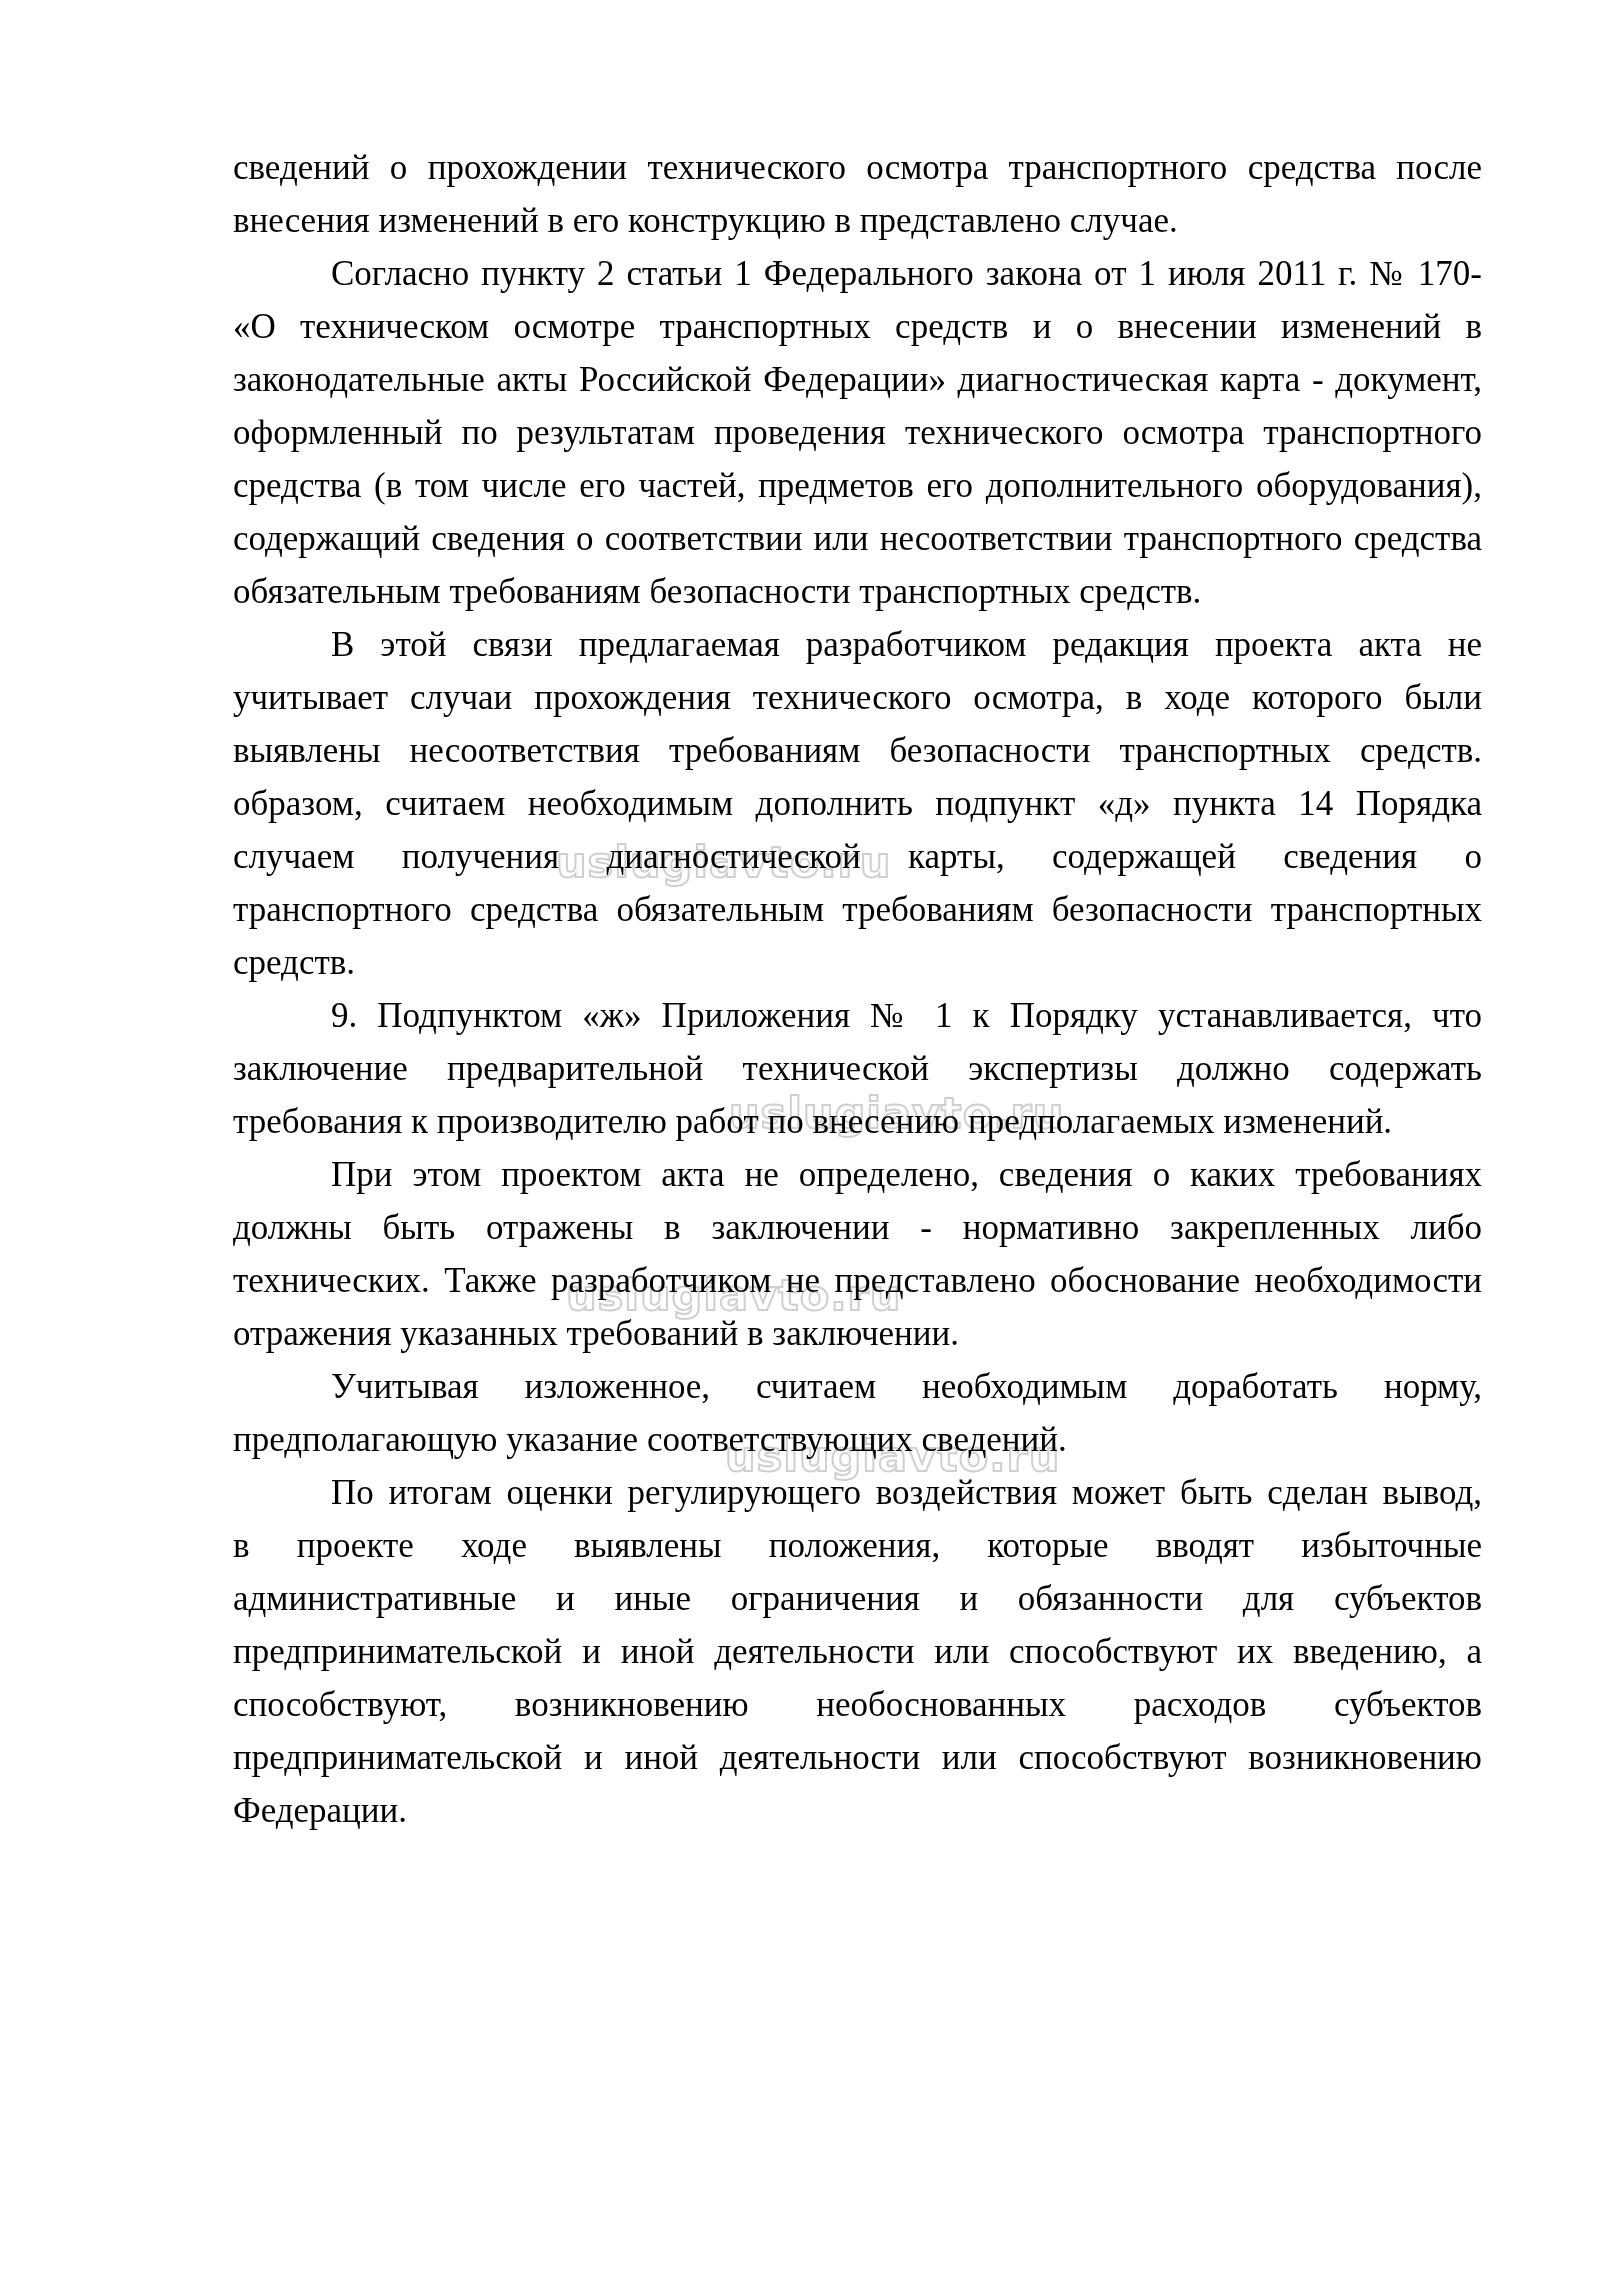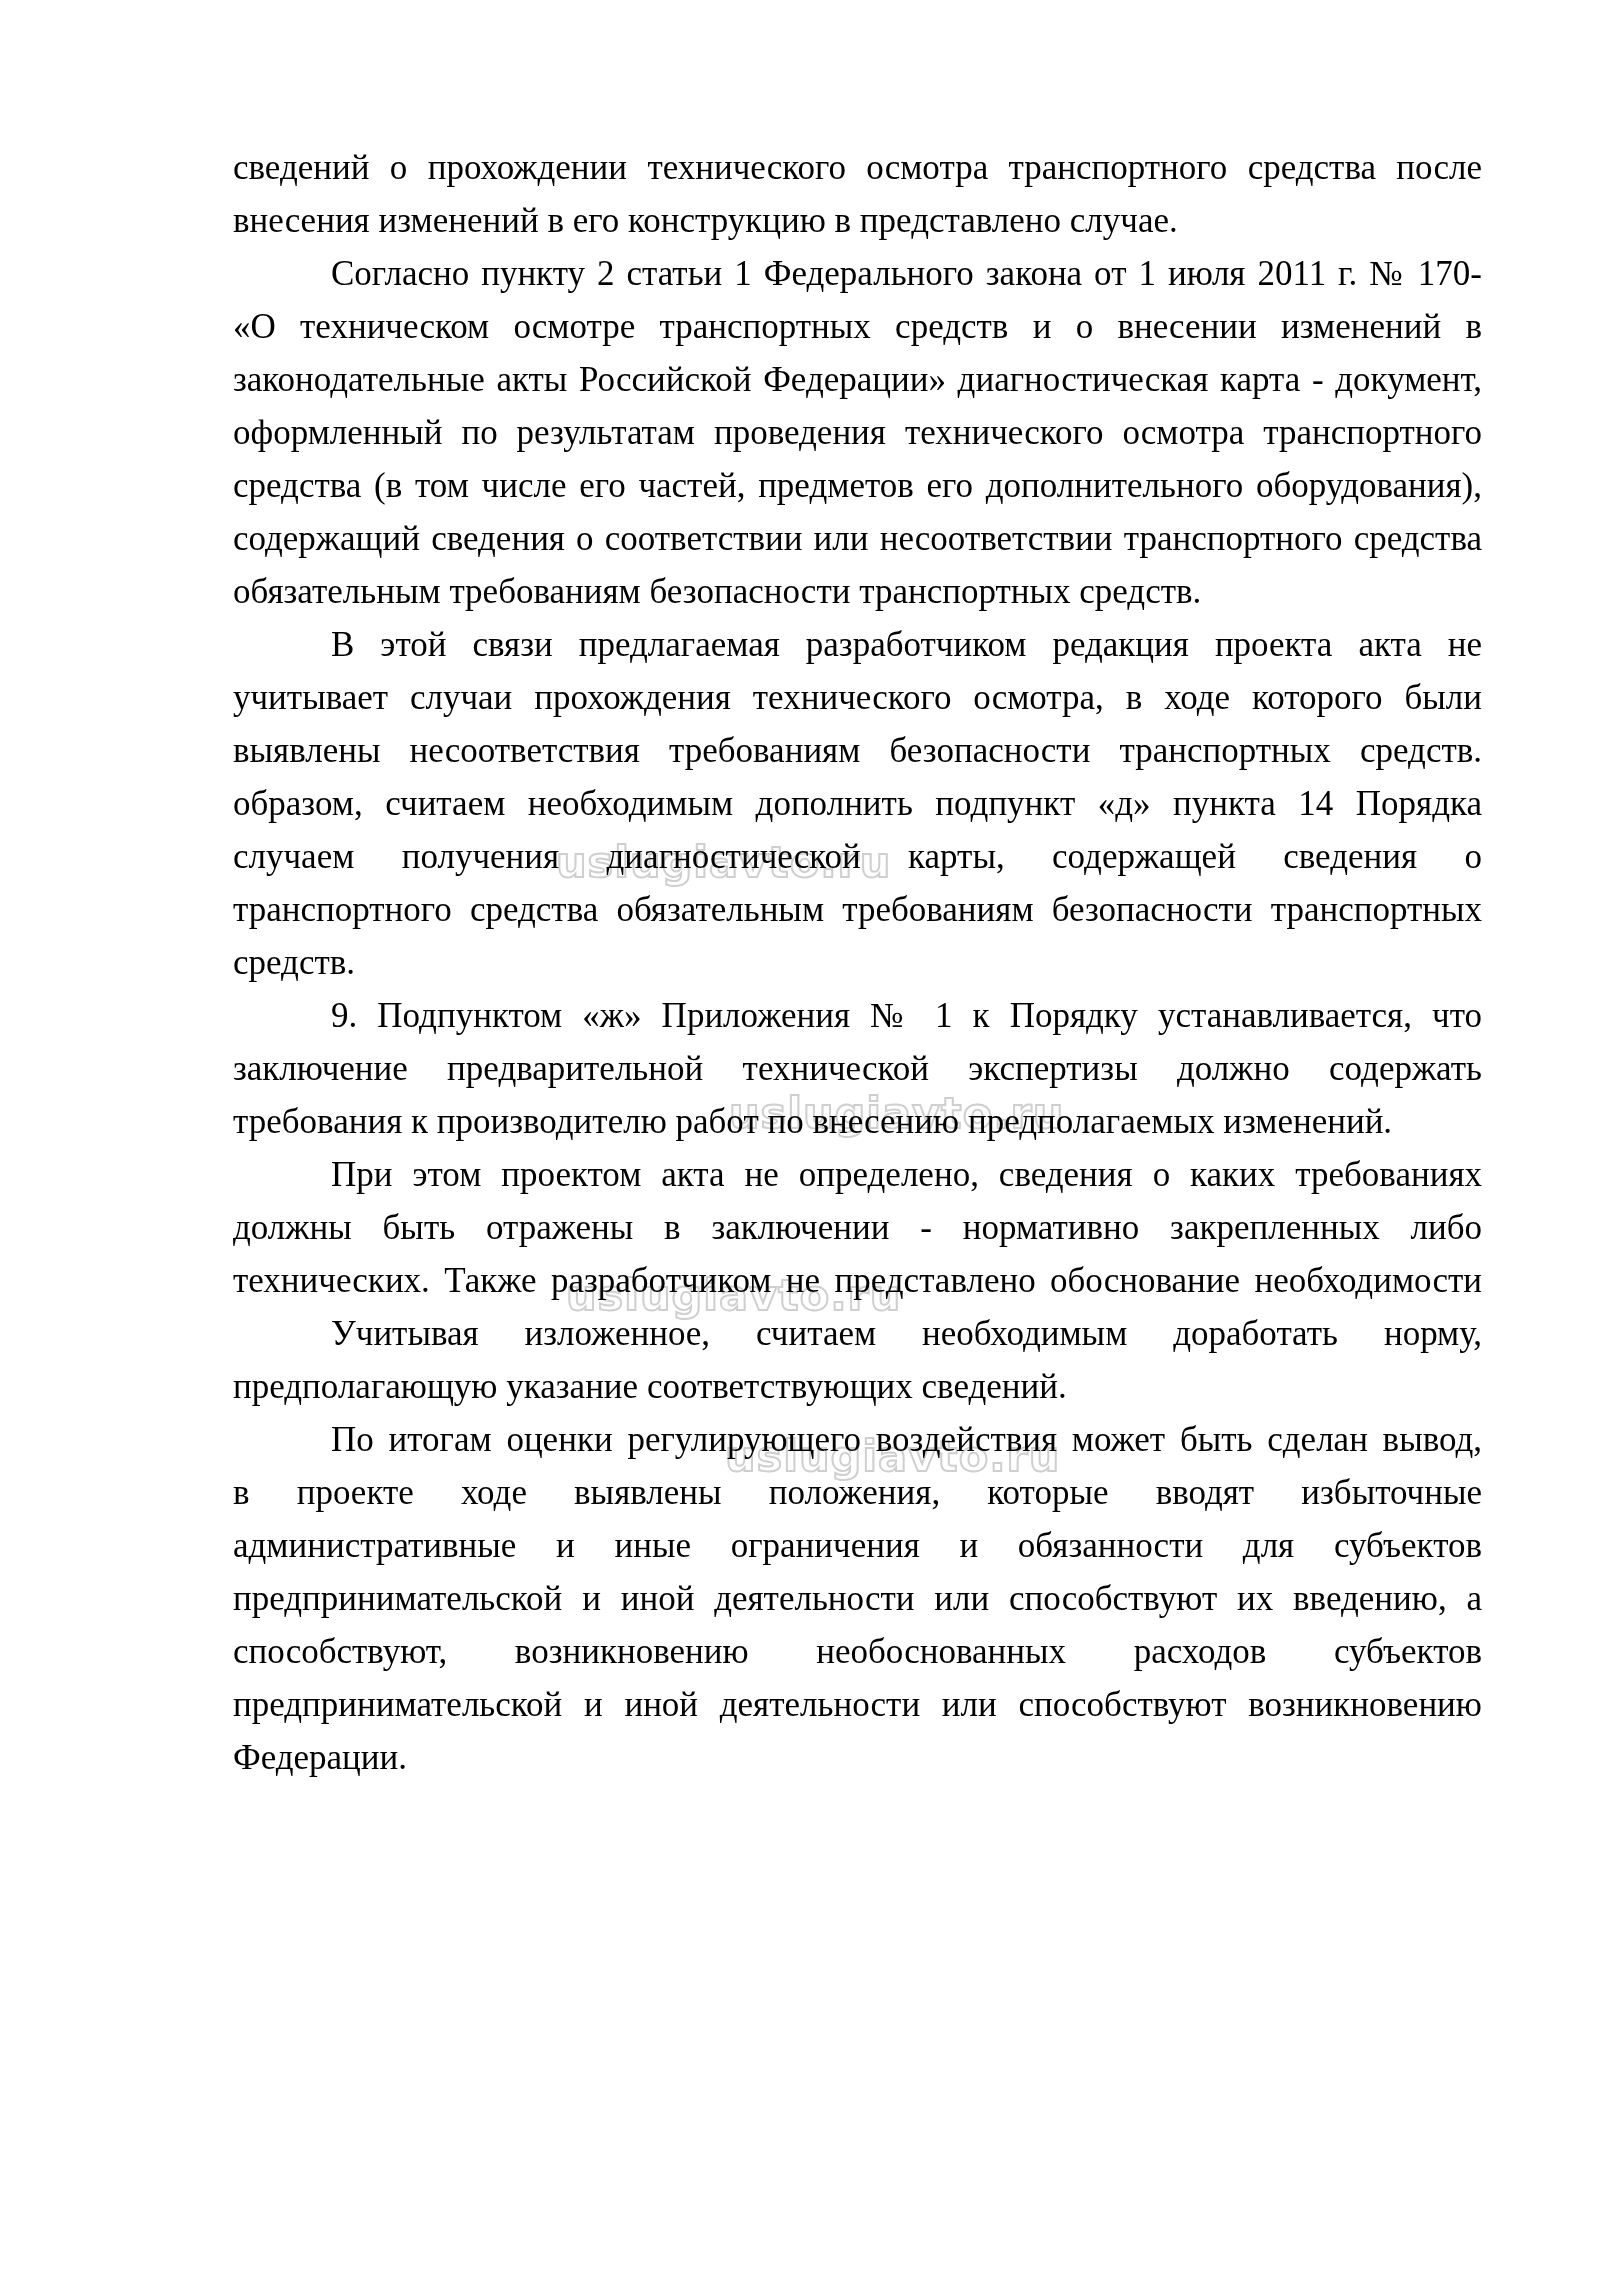--- a/index.html
+++ b/index.html
@@ -80,20 +80,21 @@
       <div class="line">образом, считаем необходимым дополнить подпункт «д» пункта 14 Порядка</div>
       <div class="line">случаем получения диагностической карты, содержащей сведения о несоответствии</div>
       <div class="line">транспортного средства обязательным требованиям безопасности транспортных</div>
       <div class="line last">средств.</div>
       <div class="line indent">9. Подпунктом «ж» Приложения № 1 к Порядку устанавливается, что</div>
       <div class="line">заключение предварительной технической экспертизы должно содержать</div>
       <div class="line last">требования к производителю работ по внесению предполагаемых изменений.</div>
       <div class="line indent">При этом проектом акта не определено, сведения о каких требованиях</div>
       <div class="line">должны быть отражены в заключении - нормативно закрепленных либо</div>
       <div class="line">технических. Также разработчиком не представлено обоснование необходимости</div>
+      <div class="line last">отражения указанных требований в заключении.</div>
       <div class="line indent">Учитывая изложенное, считаем необходимым доработать норму,</div>
       <div class="line last">предполагающую указание соответствующих сведений.</div>
       <div class="line indent">По итогам оценки регулирующего воздействия может быть сделан вывод, что</div>
       <div class="line">в проекте ходе выявлены положения, которые вводят избыточные</div>
       <div class="line">административные и иные ограничения и обязанности для субъектов</div>
       <div class="line">предпринимательской и иной деятельности или способствуют их введению, а также</div>
       <div class="line">способствуют, возникновению необоснованных расходов субъектов</div>
       <div class="line">предпринимательской и иной деятельности или способствуют возникновению</div>
       <div class="line last">Федерации.</div>
     </div>

